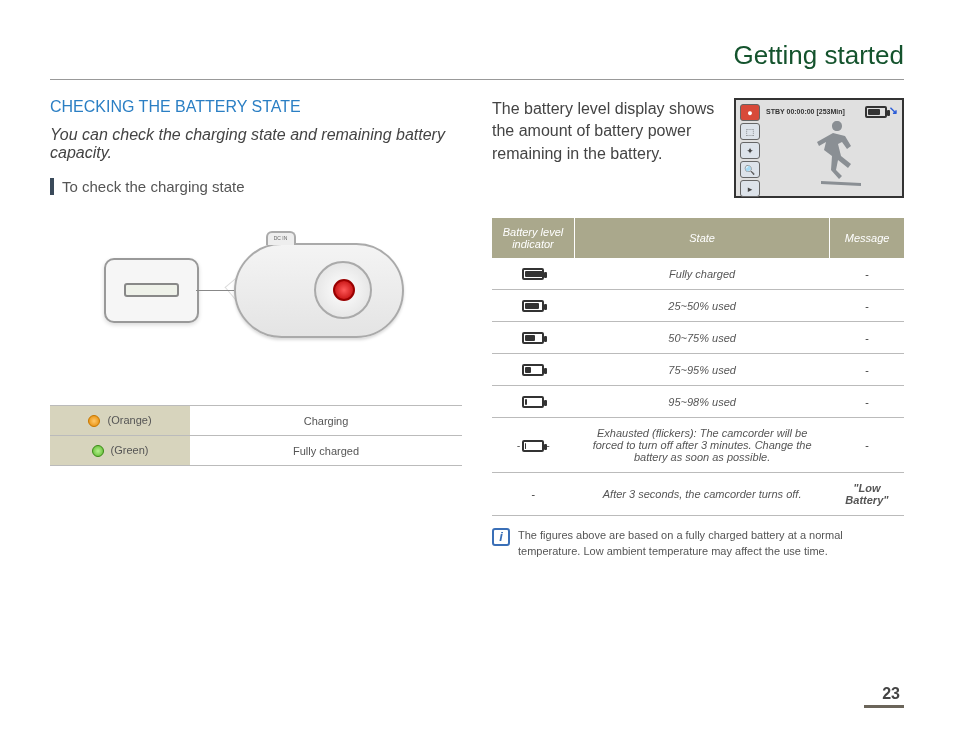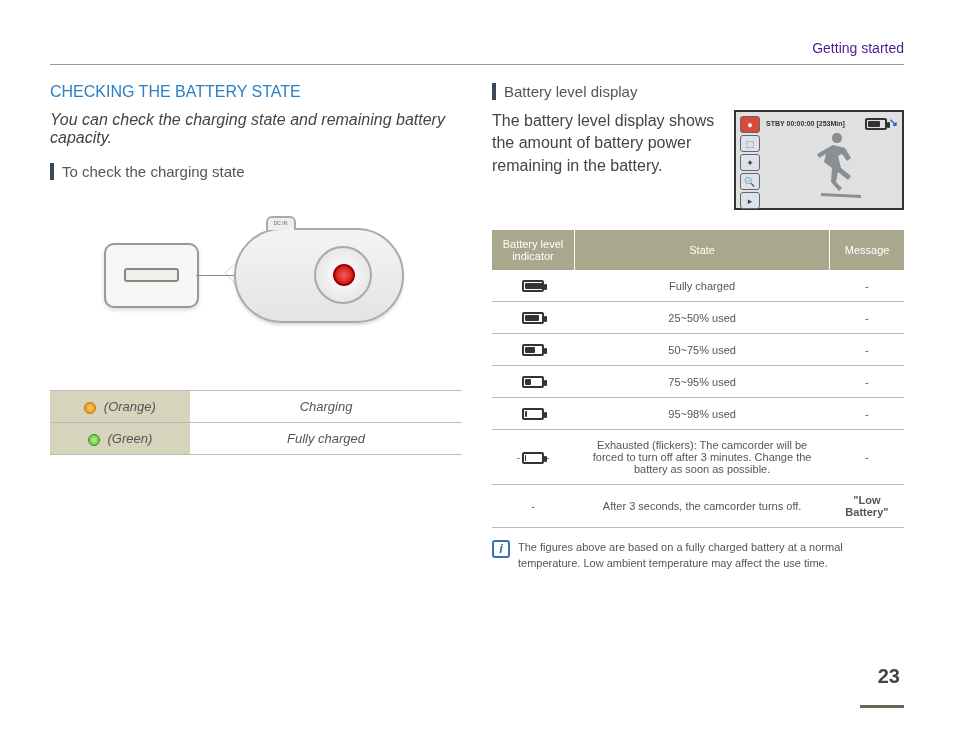--- a/index.html
+++ b/index.html
@@ -8,22 +8,22 @@
     width: 954px;
     height: 730px;
     background: #fff;
     color: #333;
     position: relative;
     padding: 40px 50px 30px 50px;
     font-size: 12px;
   }
   .page-header {
     text-align: right;
-    font-size: 14px;
-    color: #4c1d95;
+    font-size: 26px;
+    color: #14532d;
     font-weight: 300;
     padding-bottom: 8px;
     border-bottom: 1px solid #999;
     margin-bottom: 18px;
   }
   .columns { display: flex; gap: 30px; }
   .col { flex: 1; }
   .h1 {
     color: #2B7FC4;
     font-size: 16px;
@@ -94,21 +94,21 @@
     border:2px solid #900;
   }
   .cam-port {
     position:absolute; left:30px; top:-14px;
     width:30px; height:14px;
     border:2px solid #aaa; border-bottom:none;
     border-radius:6px 6px 0 0; background:#eee;
     font-size:5px; text-align:center; color:#666; line-height:11px;
   }
 
-  table.led-table { width:100%; border-collapse: collapse; font-size:13px;font-style:italic; }
+  table.led-table { width:100%; border-collapse: collapse; font-size:11px; }
   table.led-table td {
     border-top:1px solid #bbb; border-bottom:1px solid #bbb;
     padding:8px 10px; text-align:center; color:#555;
   }
   table.led-table td.key { width:34%; background:#d7d4bd; }
   .led-dot { display:inline-block; width:12px;height:12px;border-radius:50%; vertical-align:middle; margin-right:4px; }
   .led-dot.orange{ background:radial-gradient(#ffc86a,#e48700); border:1px solid #c77700;}
   .led-dot.green{ background:radial-gradient(#b4f08c,#58b72b); border:1px solid #3c8a18;}
 
   .right-top { display:flex; gap:15px; align-items:flex-start; margin-bottom: 20px; }
@@ -123,21 +123,21 @@
   .screen-btn{ width:20px;height:17px;border:1px solid #666;border-radius:3px;margin-bottom:2px;
     background:#dde3ea; display:flex;align-items:center;justify-content:center;font-size:9px;color:#444;}
   .screen-btn.red{ background:#d84a3a; color:#fff;}
   .screen-top{ position:absolute; top:4px; left:30px; right:4px; font-size:7px; font-weight:bold; color:#333; display:flex; justify-content:space-between; align-items:center;}
   .screen-top .arrow{ color:#2b5dd8; font-size:11px; font-weight:bold;}
   .skater{
     position:absolute; right:35px; bottom:10px; width:60px; height:70px;
     color:#8a8f94;
   }
 
-  table.battery { width:100%; border-collapse: collapse; font-size:11px; }
+  table.battery { width:100%; border-collapse: collapse; font-size:11px;font-style:italic; }
   table.battery th {
     background:#aaa88c; color:#fff; font-weight:400;
     padding:8px 6px; font-size:11px; border-right:1px solid #fff;
   }
   table.battery th:last-child{border-right:none;}
   table.battery td{
     border-bottom:1px solid #bbb; padding:9px 6px; text-align:center; color:#555;
     vertical-align:middle;
   }
   table.battery tr:first-child th:first-child{ width:20%;}
@@ -153,22 +153,22 @@
 
   .note-row{ display:flex; gap:8px; font-size:11px; color:#555; margin-top:12px; line-height:1.4;}
   .note-icon{
     width:18px;height:18px; border:2px solid #3a6fb7; border-radius:3px;
     color:#3a6fb7; display:flex;align-items:center;justify-content:center;
     font-style:italic; font-weight:bold; font-size:13px; flex-shrink:0;
   }
 
   .page-num{
     position:absolute; right:50px; bottom:22px;
-    font-size:20px; font-weight:bold; color:#444;
-    border-bottom:3px solid #6b655a; padding:4px 4px 17px 18px;
+    font-size:16px; font-weight:bold; color:#444;
+    border-bottom:3px solid #6b655a; padding:4px 4px 2px 18px;
   }
 </style>
 </head>
 <body>
 
 <div class="page-header">Getting started</div>
 
 <div class="columns">
 
   <div class="col">
@@ -204,21 +204,20 @@
           <span class="led-dot green"></span>
           <span>(Green)</span>
         </td>
         <td>Fully charged</td>
       </tr>
     </tbody>
       </table>
   </div>
 
   <div class="col">
-    <div class="h2">Battery level display</div>
 
     <div class="right-top">
       <div class="body">The battery level display shows the amount of battery power remaining in the battery.</div>
       <div class="screen">
         <div class="screen-sidebar">
           <div class="screen-btn red">●</div>
           <div class="screen-btn">⬚</div>
           <div class="screen-btn">✦</div>
           <div class="screen-btn">🔍</div>
           <div class="screen-btn">▸</div>

